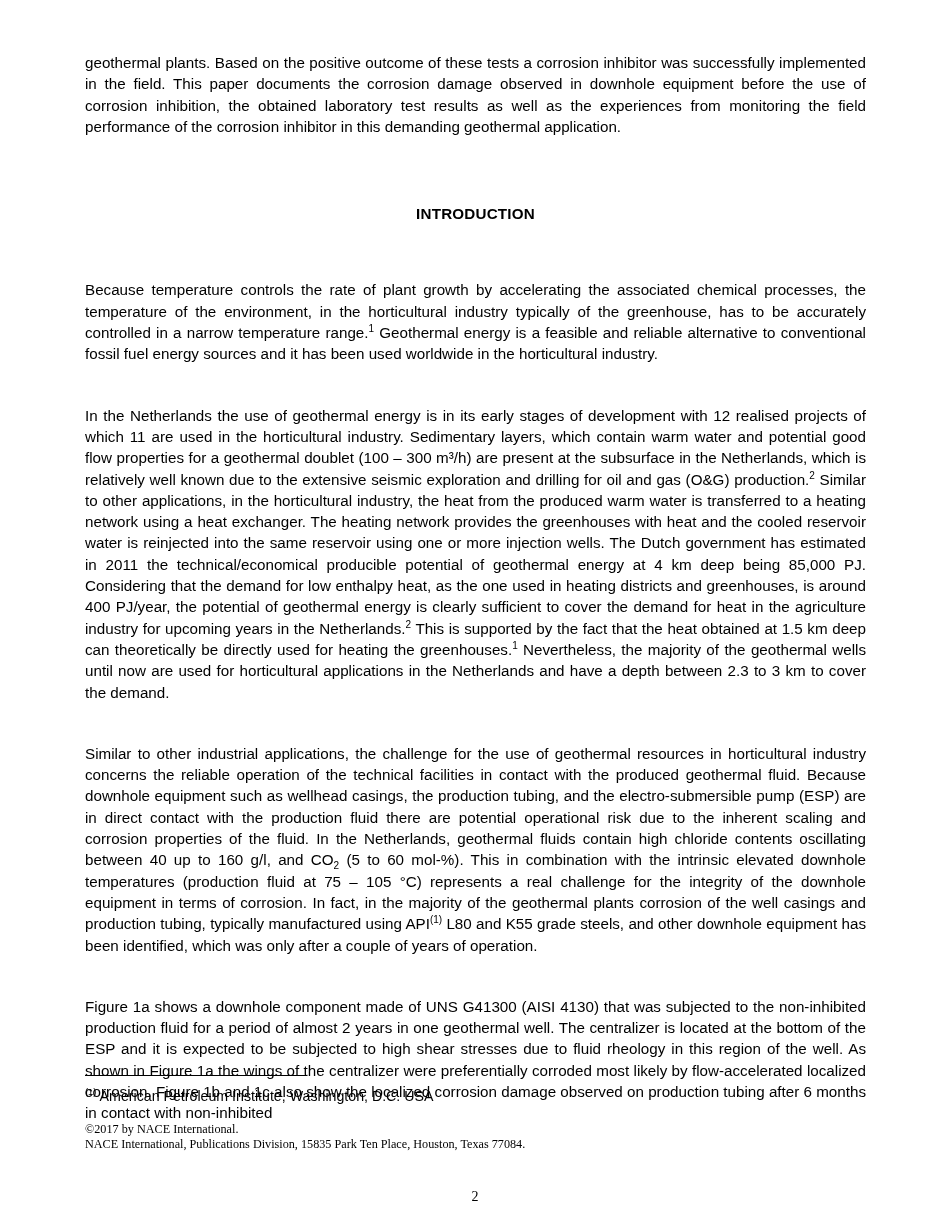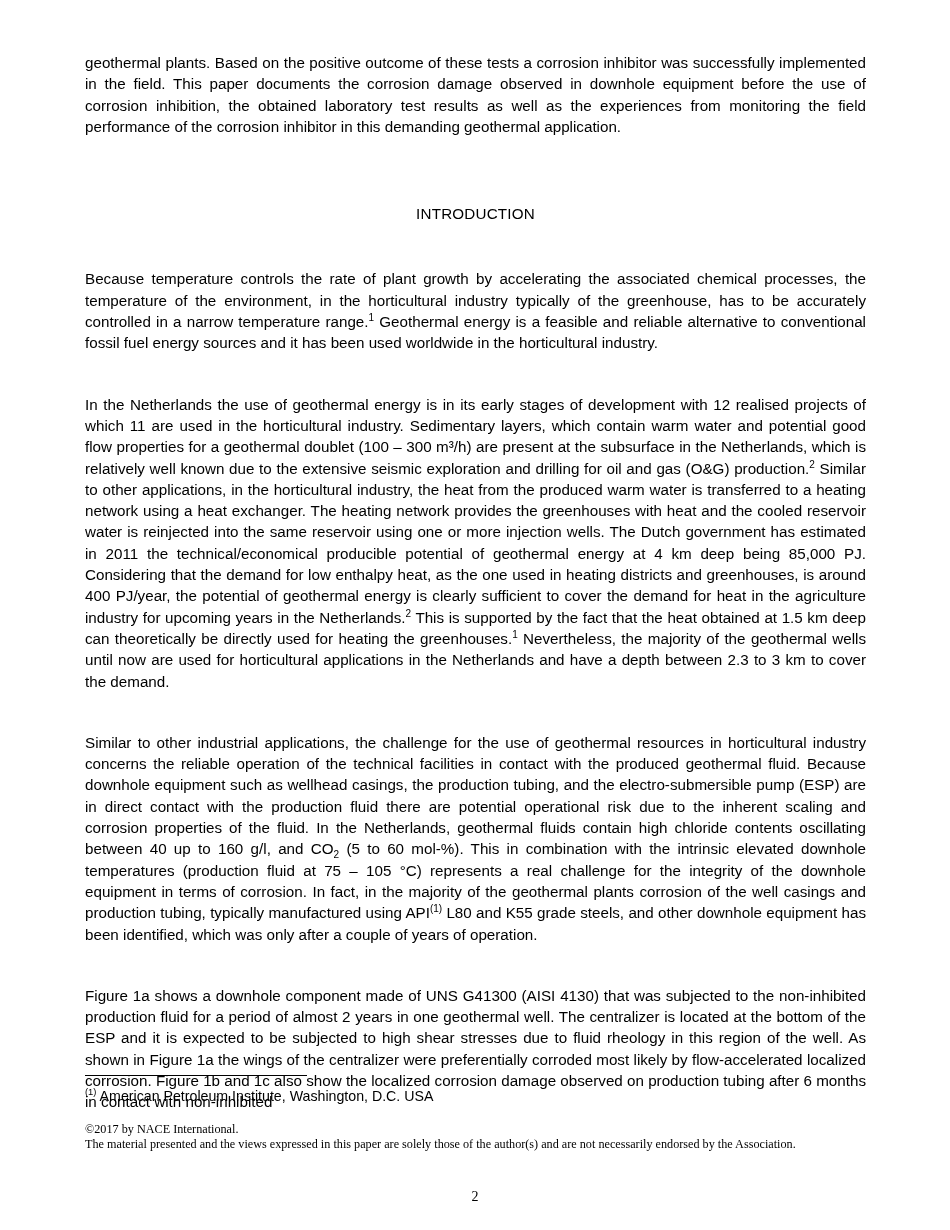--- a/index.html
+++ b/index.html
@@ -41,24 +41,24 @@
   p.body-par:last-child {
     margin-bottom: 12px;
   }
   .keywords {
     margin: 0 0 19px 0;
     font-size: 15.2px;
     line-height: 21.3px;
     text-align: left;
   }
   h2.section-heading {
-    margin: 0 0 23px 0;
+    margin: 0 0 34px 0;
     font-size: 15.2px;
     line-height: 21.3px;
-    font-weight: normal;
+    font-weight: bold;
     text-align: center;
     letter-spacing: 0.2px;
   }
   .spacer-lg { height: 26px; }
   .spacer-sm { height: 21px; }
   sup {
     font-size: 0.66em;
     vertical-align: super;
     line-height: 0;
   }
@@ -141,19 +141,19 @@
     <p class="body-par"><span>Figure 1a shows a downhole component made of UNS G41300 (AISI 4130) that was subjected to the non-inhibited production fluid for a period of almost 2 years in one geothermal well. The centralizer is located at the bottom of the ESP and it is expected to be subjected to high shear stresses due to fluid rheology in this region of the well. As shown in Figure 1a the wings of the centralizer were preferentially corroded most likely by flow-accelerated localized corrosion. Figure 1b and 1c also show the localized corrosion damage observed on production tubing after 6 months in contact with non-inhibited</span></p>
 
   </div>
 
   <div class="footer-zone">
     <div class="footnote-rule"></div>
     <p class="footnote-text"><sup>(1)</sup><span> American Petroleum Institute, Washington, D.C. USA</span></p>
 
     <div class="copyright-block">
       <div>©2017 by NACE International.</div>
-      <div>The material presented and the views expressed in this paper are solely those of the author(s) and are not necessarily endorsed by the Association.</div>
+      <div>NACE International, Publications Division, 15835 Park Ten Place, Houston, Texas 77084.</div>
     </div>
   </div>
 
   <div class="page-number">2</div>
 
 </div>
 
 </body></html>

